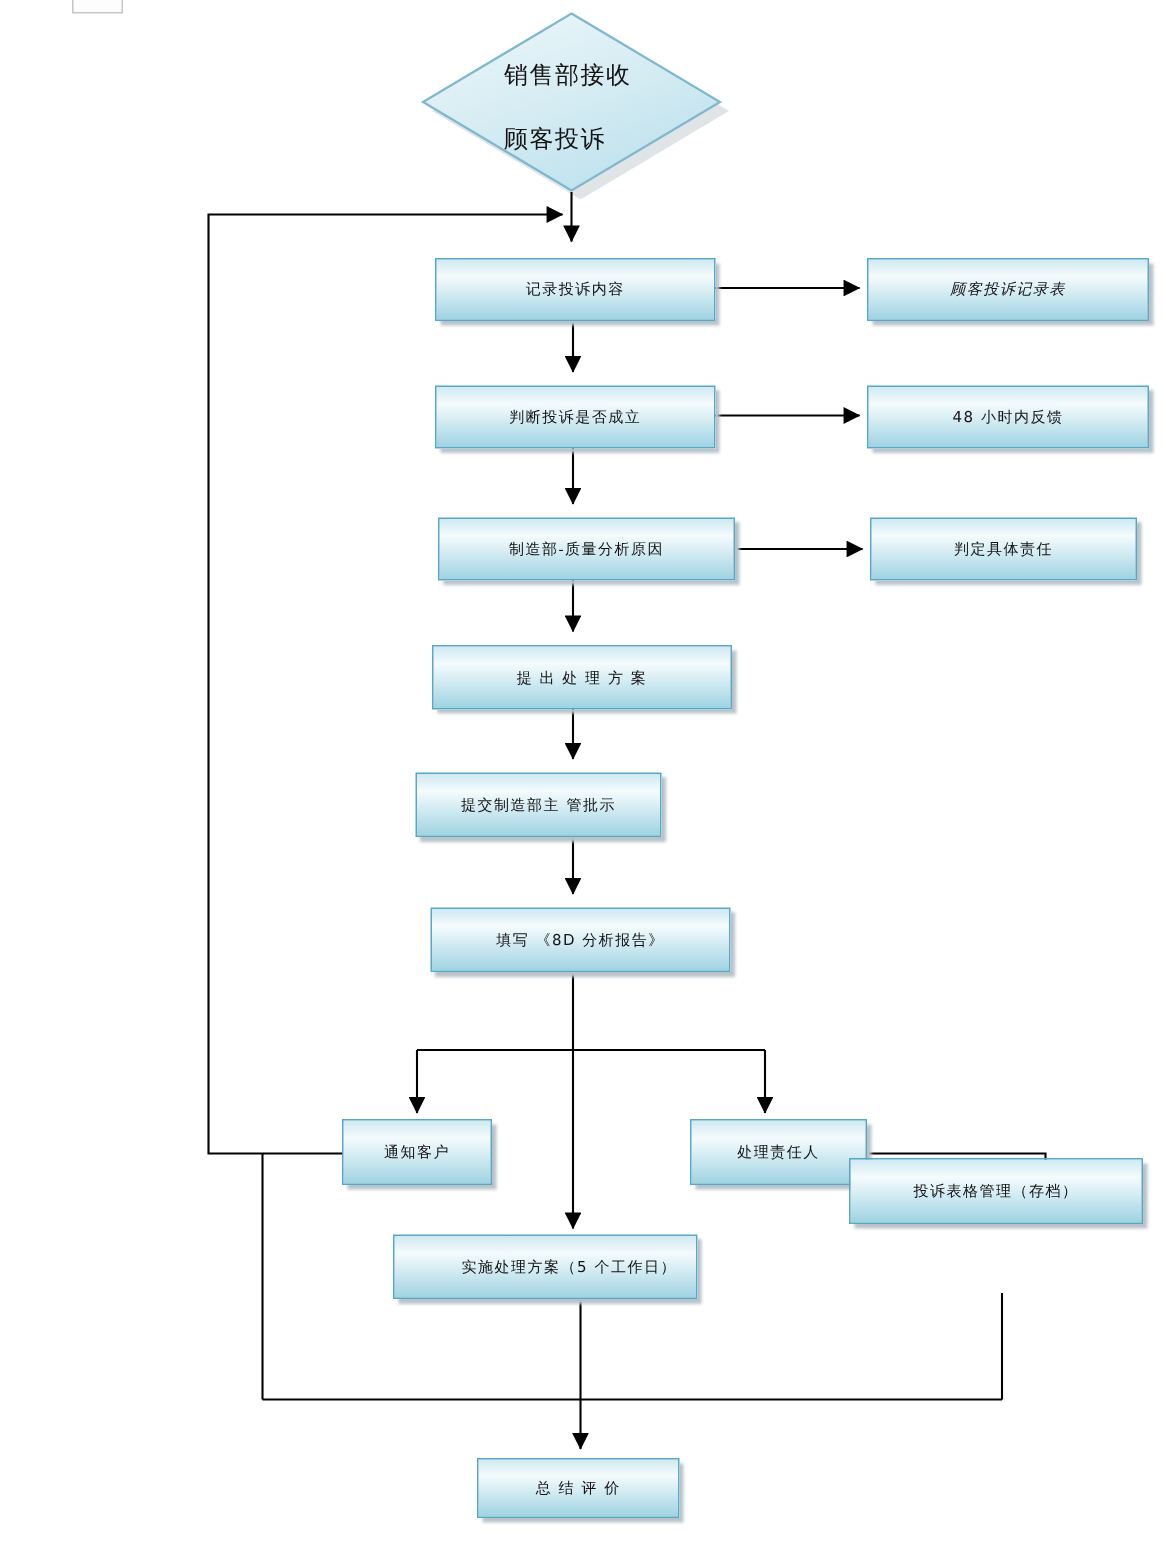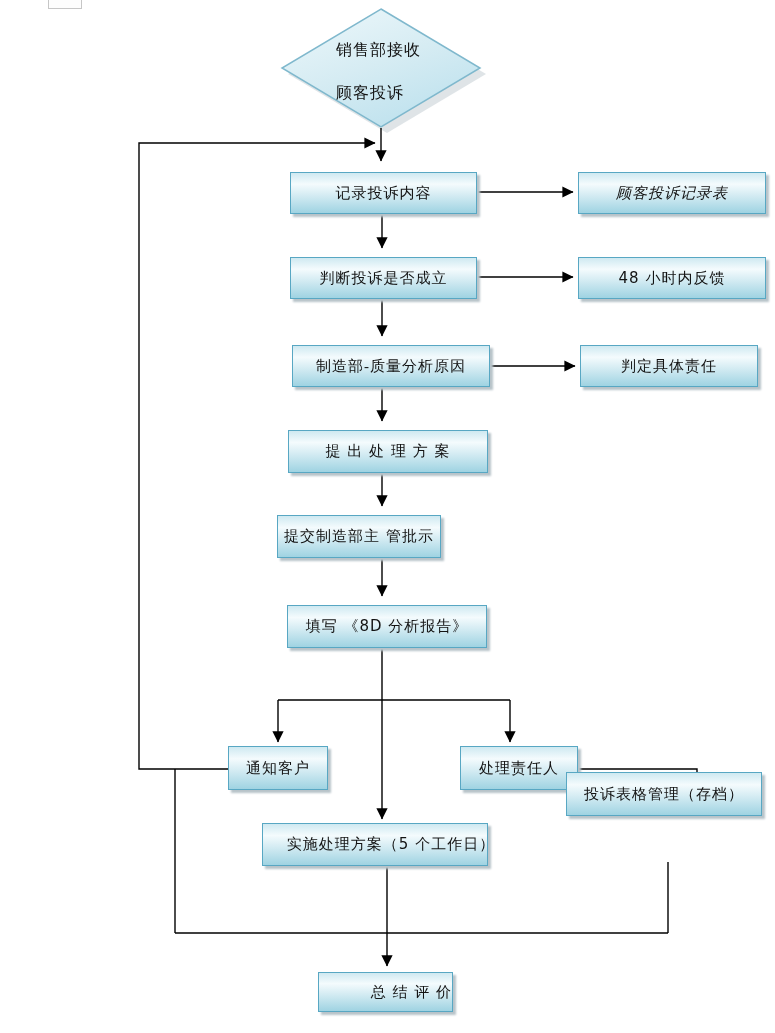--- a/index.html
+++ b/index.html
@@ -7,21 +7,21 @@
     position:relative; width:775px; height:1033px; background:#ffffff;
     overflow:hidden; font-family:"DejaVu Sans","Liberation Sans",sans-serif;
   }
   svg.connectors { position:absolute; left:0; top:0; z-index:1; }
   .node {
     position:absolute; box-sizing:border-box; z-index:2;
     border:1px solid #58a7c3;
     background:linear-gradient(180deg,#cfe9f1 0%,#f4fbfd 28%,#d5ecf3 55%,#9fd3e2 100%);
     box-shadow:3px 3px 2px #b8c3c9;
     display:flex; align-items:center; justify-content:center;
-    font-size:15px; color:#131313; letter-spacing:1px; white-space:nowrap;
+    font-size:10px; color:#131313; letter-spacing:1px; white-space:nowrap;
   }
   .diamond-label {
     position:absolute; left:336px; top:28px; z-index:3;
     font-size:16px; line-height:43px; letter-spacing:1px; color:#131313;
   }
   .artifact {
     position:absolute; left:48px; top:-13px; width:32px; height:20px;
     border:1px solid #c6c6c6; background:#fdfdfd; z-index:0;
   }
 </style>
@@ -121,25 +121,25 @@
   </div>
 
   <div class="node" style="left:228px;top:746px;width:100px;height:44px;">
     <span>通知客户</span>
   </div>
 
   <div class="node" style="left:460px;top:746px;width:118px;height:44px;">
     <span>处理责任人</span>
   </div>
 
-  <div class="node" style="left:262px;top:823px;width:226px;height:43px;padding-left:32px;">
+  <div class="node" style="left:262px;top:823px;width:203px;height:43px;padding-left:32px;">
     <span>实施处理方案（5 个工作日）</span>
   </div>
 
   <div class="node" style="left:566px;top:772px;width:196px;height:44px;">
     <span>投诉表格管理（存档）</span>
   </div>
 
-  <div class="node" style="left:318px;top:972px;width:135px;height:40px;justify-content:flex-end;">
+  <div class="node" style="left:318px;top:972px;width:135px;height:40px;">
     <span>总 结 评 价</span>
   </div>
 
 </div>
 
 </body></html>

